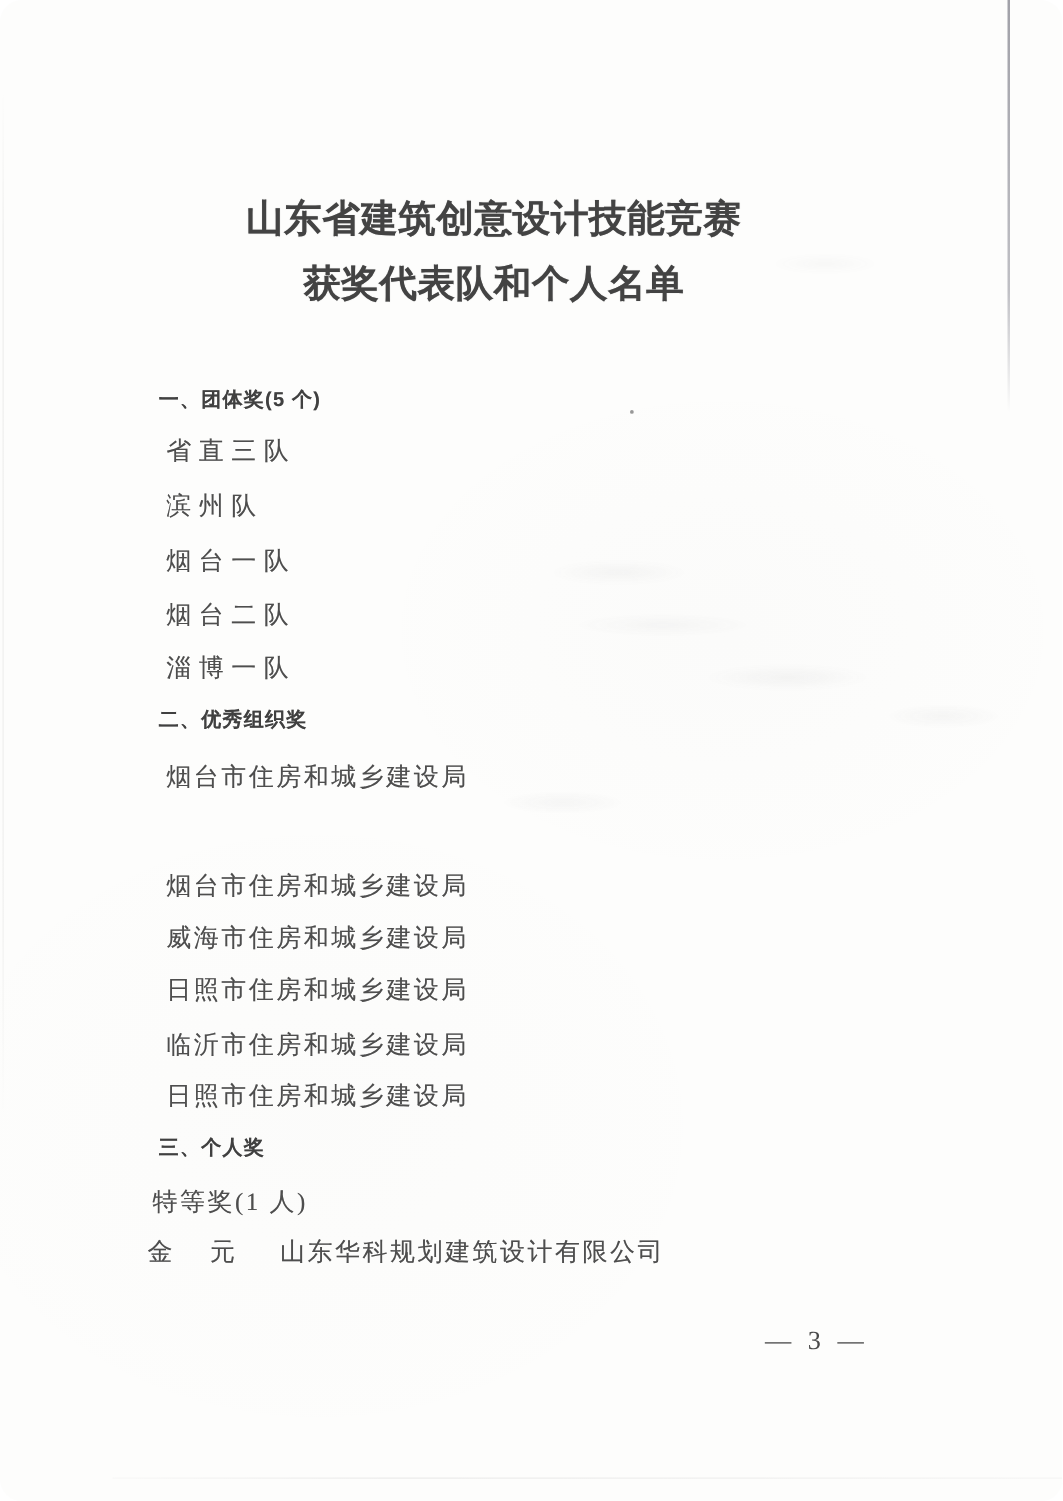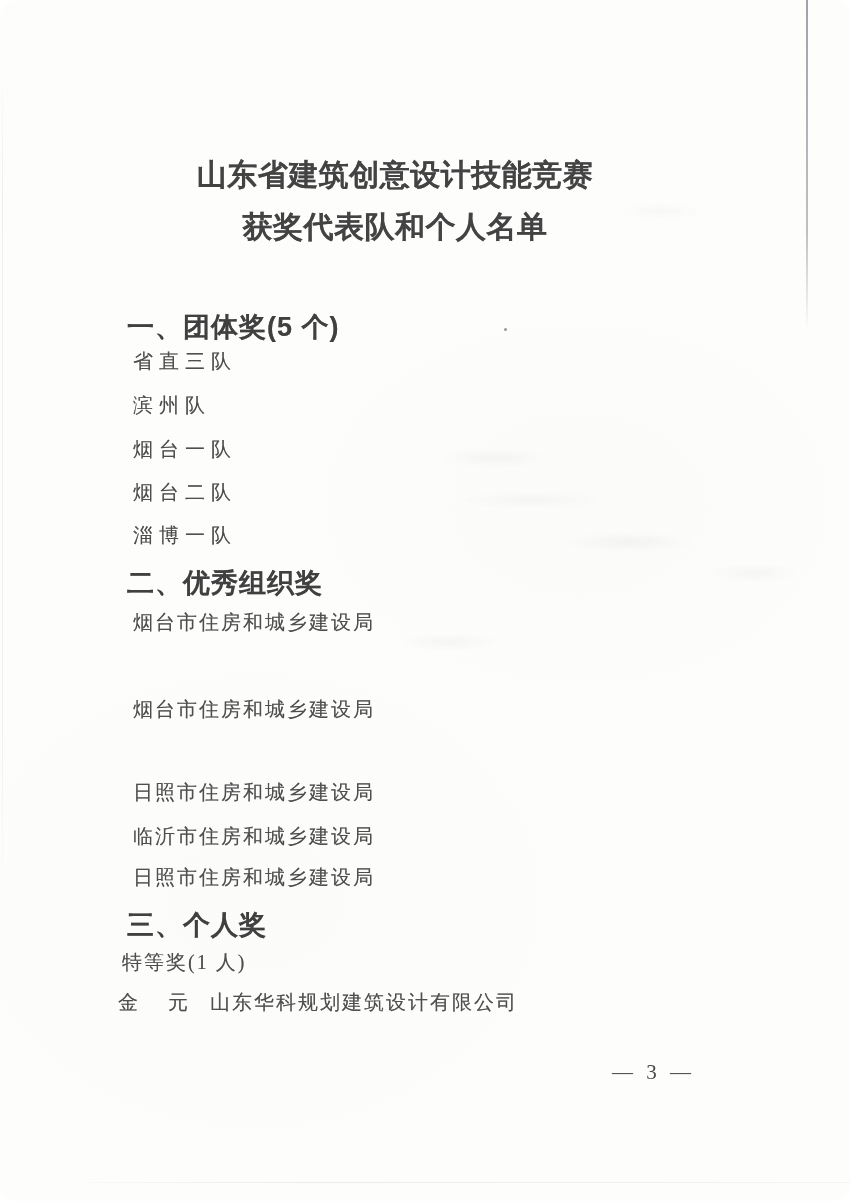--- a/index.html
+++ b/index.html
@@ -33,21 +33,21 @@
   .row {
     position: absolute;
     white-space: nowrap;
     line-height: 1.2;
     color: #4e4e4e;
   }
   .h {
     left: 127px;
     font-family: "Liberation Sans", "DejaVu Sans", sans-serif;
     font-weight: bold;
-    font-size: 27px;
+    font-size: 16px;
     letter-spacing: 1px;
     color: #404040;
     text-shadow: 0 0 0.5px rgba(60,60,60,0.5);
   }
   .i {
     left: 133px;
     font-size: 20px;
     letter-spacing: 2px;
     text-shadow: 0 0 0.4px rgba(70,70,70,0.4);
   }
@@ -57,21 +57,21 @@
     font-size: 20px;
     letter-spacing: 2px;
     text-shadow: 0 0 0.4px rgba(70,70,70,0.4);
   }
   .winner {
     left: 118px;
     font-size: 20px;
     text-shadow: 0 0 0.4px rgba(70,70,70,0.4);
   }
   .wname { letter-spacing: 5px; }
-  .worg  { margin-left: 12px; letter-spacing: 2px; }
+  .worg  { margin-left: 26px; letter-spacing: 2px; }
   .footer {
     position: absolute;
     top: 1060px;
     left: 593px;
     width: 120px;
     text-align: center;
     font-size: 21px;
     letter-spacing: 3px;
     word-spacing: 2px;
     color: #4a4a4a;
@@ -133,20 +133,21 @@
   <div class="row h" style="top:311px">一、团体奖(5 个)</div>
   <div class="row i wide" style="top:349px">省直三队</div>
   <div class="row i wide" style="top:393px">滨州队</div>
   <div class="row i wide" style="top:437px">烟台一队</div>
   <div class="row i wide" style="top:480px">烟台二队</div>
   <div class="row i wide" style="top:523px">淄博一队</div>
 
   <div class="row h" style="top:567px">二、优秀组织奖</div>
   <div class="row i" style="top:610px">烟台市住房和城乡建设局</div>
   <div class="row i" style="top:697px">烟台市住房和城乡建设局</div>
+  <div class="row i" style="top:739px">威海市住房和城乡建设局</div>
   <div class="row i" style="top:780px">日照市住房和城乡建设局</div>
   <div class="row i" style="top:824px">临沂市住房和城乡建设局</div>
   <div class="row i" style="top:865px">日照市住房和城乡建设局</div>
 
   <div class="row h" style="top:909px">三、个人奖</div>
   <div class="row sub" style="top:950px">特等奖(1 人)</div>
   <div class="row winner" style="top:990px">
     <span class="wname">金　元</span>
     <span class="worg">山东华科规划建筑设计有限公司</span>
   </div>

